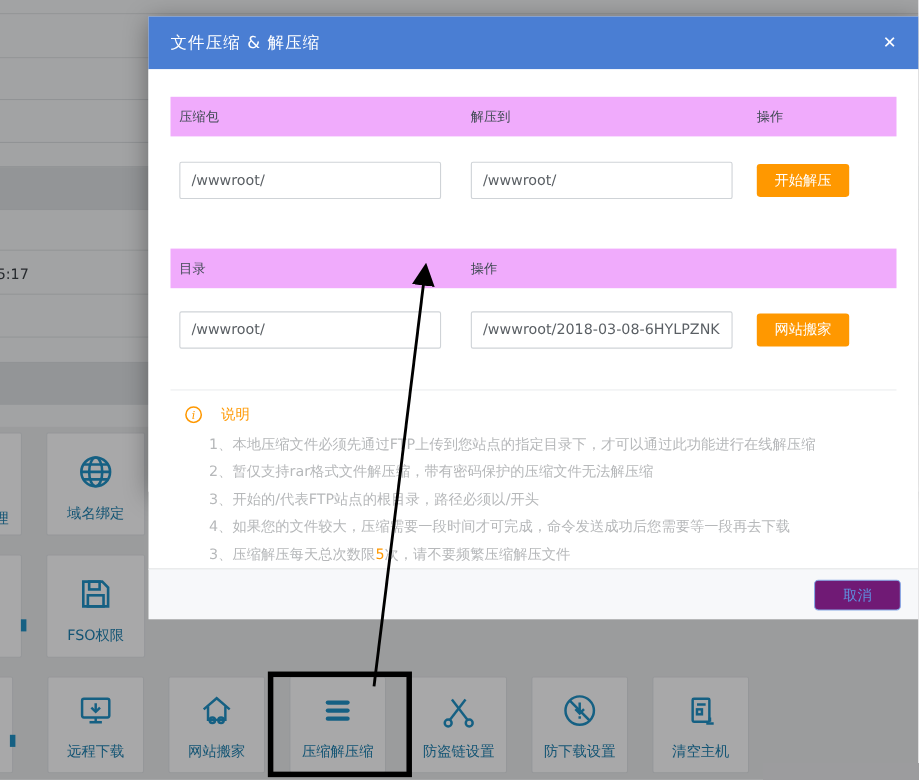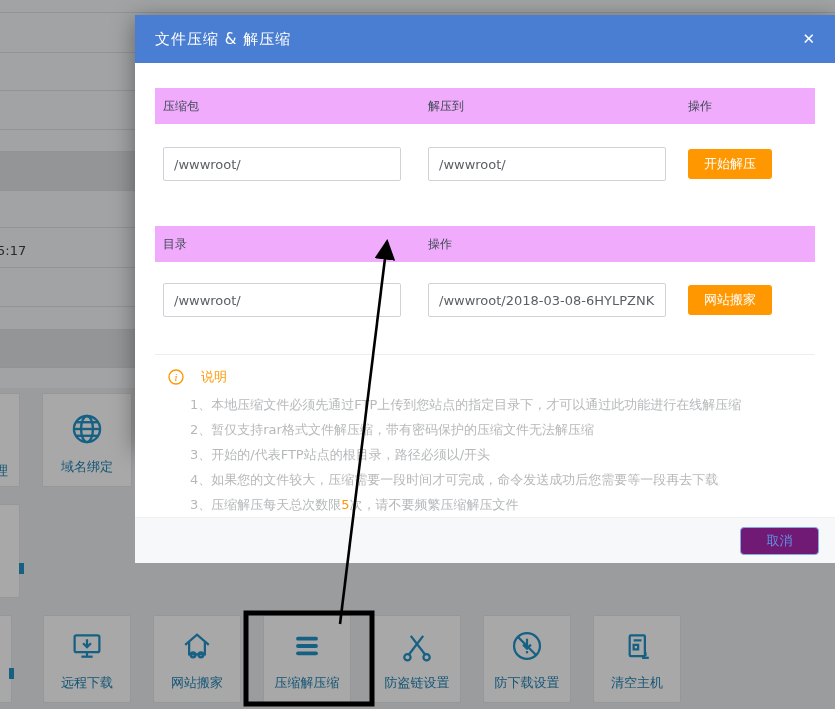--- a/index.html
+++ b/index.html
@@ -99,20 +99,30 @@
         <line x1="5" y1="16" x2="27" y2="16"></line>
         <line x1="6.8" y1="10.3" x2="25.2" y2="10.3"></line>
         <line x1="6.8" y1="21.7" x2="25.2" y2="21.7"></line>
       </svg>
     </span>
     <span class="lbl">域名绑定</span>
   </div>
   <div class="card card-upper" style="left:-70px; top:504px;">
     <span class="frag" style="left:88px; top:58px;"></span>
   </div>
+  <div class="card card-upper" style="left:42px; top:504px;">
+    <span class="ic">
+      <svg width="38" height="38" viewBox="0 0 32 32" fill="none" stroke="#2090c4" stroke-width="2">
+        <path d="M6.5 6.5 H21 L25.5 11 V25.5 H6.5 Z"></path>
+        <rect x="11" y="6.5" width="8" height="6"></rect>
+        <rect x="10" y="17" width="12" height="8.5"></rect>
+      </svg>
+    </span>
+    <span class="lbl">FSO权限</span>
+  </div>
 
   <div class="card card-lower" style="left:-76px;">
     <span class="frag" style="left:84px; top:52px;"></span>
   </div>
   <div class="card card-lower" style="left:43px;">
     <span class="ic">
       <svg width="36" height="36" viewBox="0 0 32 32" fill="none" stroke="#2090c4" stroke-width="2">
         <rect x="5" y="6.5" width="22" height="15" rx="1.5"></rect>
         <line x1="16" y1="10" x2="16" y2="16.5"></line>
         <path d="M12.5 13.5 L16 17 L19.5 13.5"></path>

